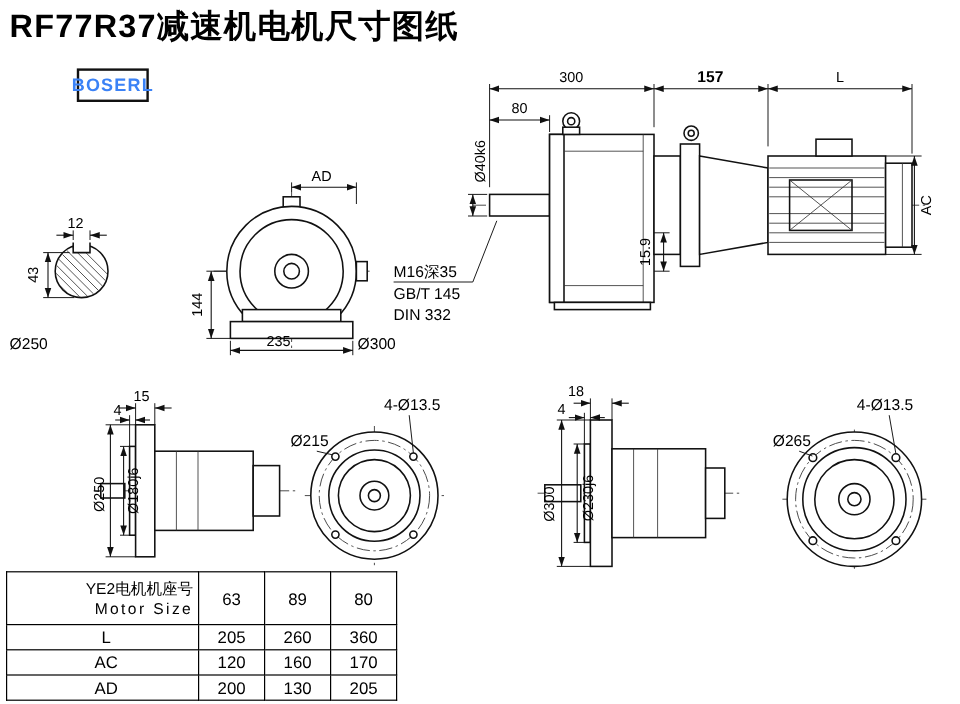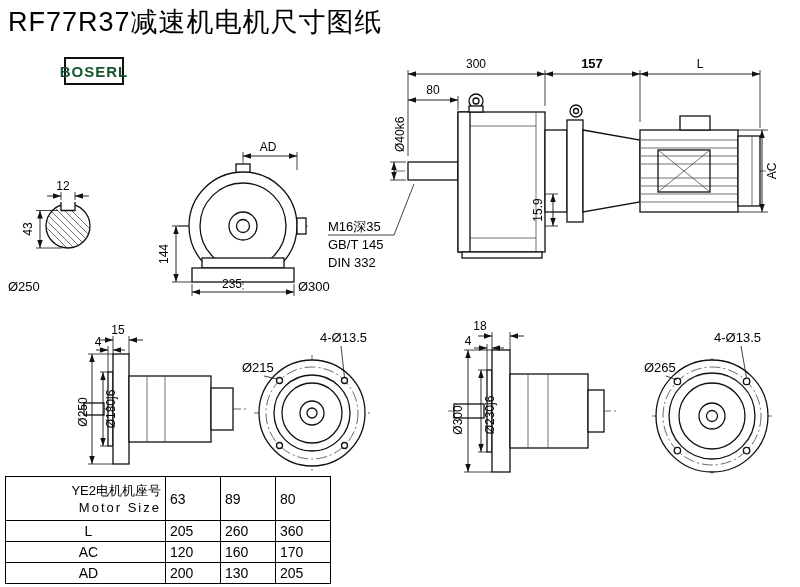--- a/index.html
+++ b/index.html
@@ -1,36 +1,36 @@
 <!DOCTYPE html>
 <html><head>
 <meta charset="utf-8">
 <style>
   *{box-sizing:border-box}
   html,body{margin:0;padding:0;background:#fff;width:800px;height:587px;
     font-family:"Liberation Sans",sans-serif;color:#000}
   #stage{position:relative;width:800px;height:587px;background:#fff;overflow:hidden}
-  #title{position:absolute;left:8px;top:4px;font-size:27px;font-weight:normal;letter-spacing:1px;white-space:nowrap}
+  #title{position:absolute;left:8px;top:4px;font-size:27px;font-weight:bold;letter-spacing:1px;white-space:nowrap}
   #logo{position:absolute;left:64px;top:57px;width:60px;height:28px;border:2px solid #111;
     display:flex;align-items:center;justify-content:center;font-weight:bold;font-size:15px;
-    color:#14532d;letter-spacing:1px;background:#fff}
+    color:#3b82f6;letter-spacing:1px;background:#fff}
   svg#draw{position:absolute;left:0;top:0}
   
   .ln{stroke:#111;stroke-width:1.3;fill:none}
   .fw{stroke:#111;stroke-width:1.3;fill:#fff}
   .tn{stroke:#333;stroke-width:0.7;fill:none}
   .cl{stroke:#444;stroke-width:0.8;fill:none;stroke-dasharray:11 3 2 3}
   .dm{stroke:#111;stroke-width:0.9;fill:none}
   .ex{stroke:#111;stroke-width:0.8;fill:none}
   text{font-family:"Liberation Sans",sans-serif;font-size:12px;fill:#000}
   text.b{font-weight:bold;font-size:13px}
   text.lab{font-size:13px}
   
   table#spec{position:absolute;left:5px;top:476px;border-collapse:collapse;font-size:14px;background:#fff}
-  #spec td{border:1px solid #000;height:21px;padding:0 4px}
+  #spec td{border:1px solid #000;text-align:center;height:21px;padding:0 4px}
   #spec td.c0{width:160px;text-align:right;padding-left:10px}
   #spec td.cnum{width:55px}
   #spec tr.hdr td{height:44px}
   #spec .cn{font-size:13px}
   #spec .en{font-size:13px;letter-spacing:2px}
 </style>
 </head>
 <body>
 
 <div id="stage">

